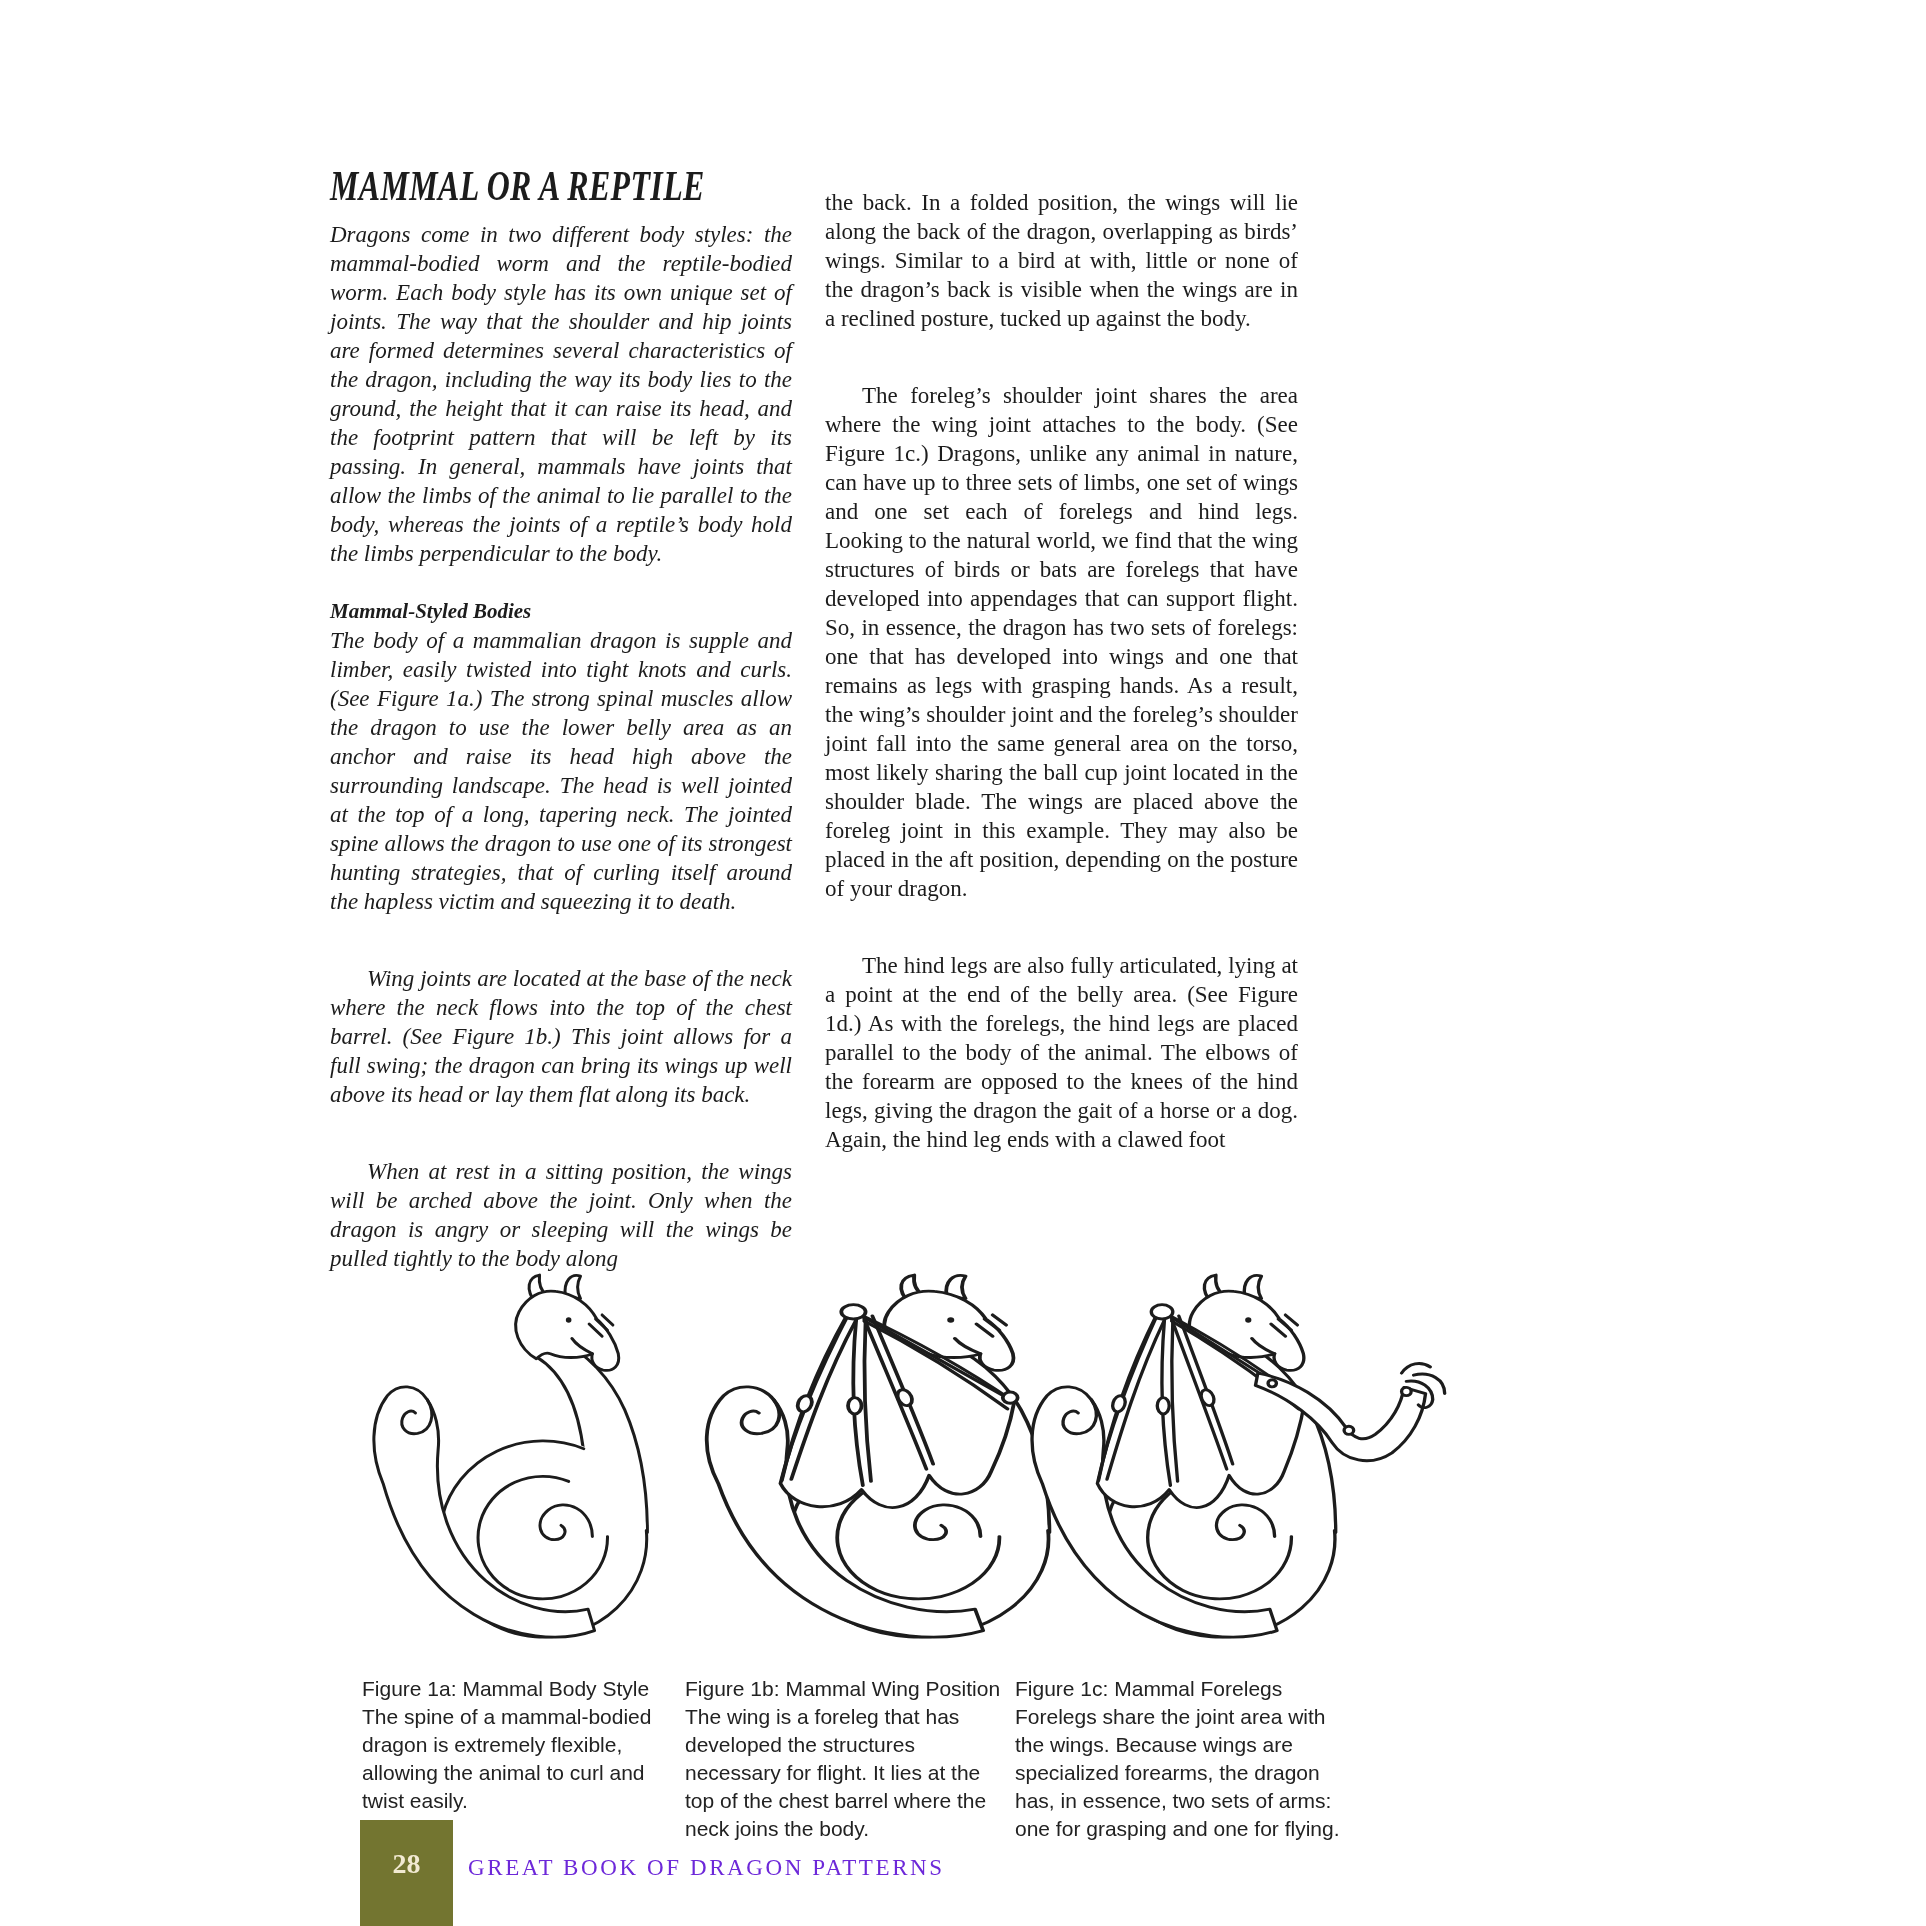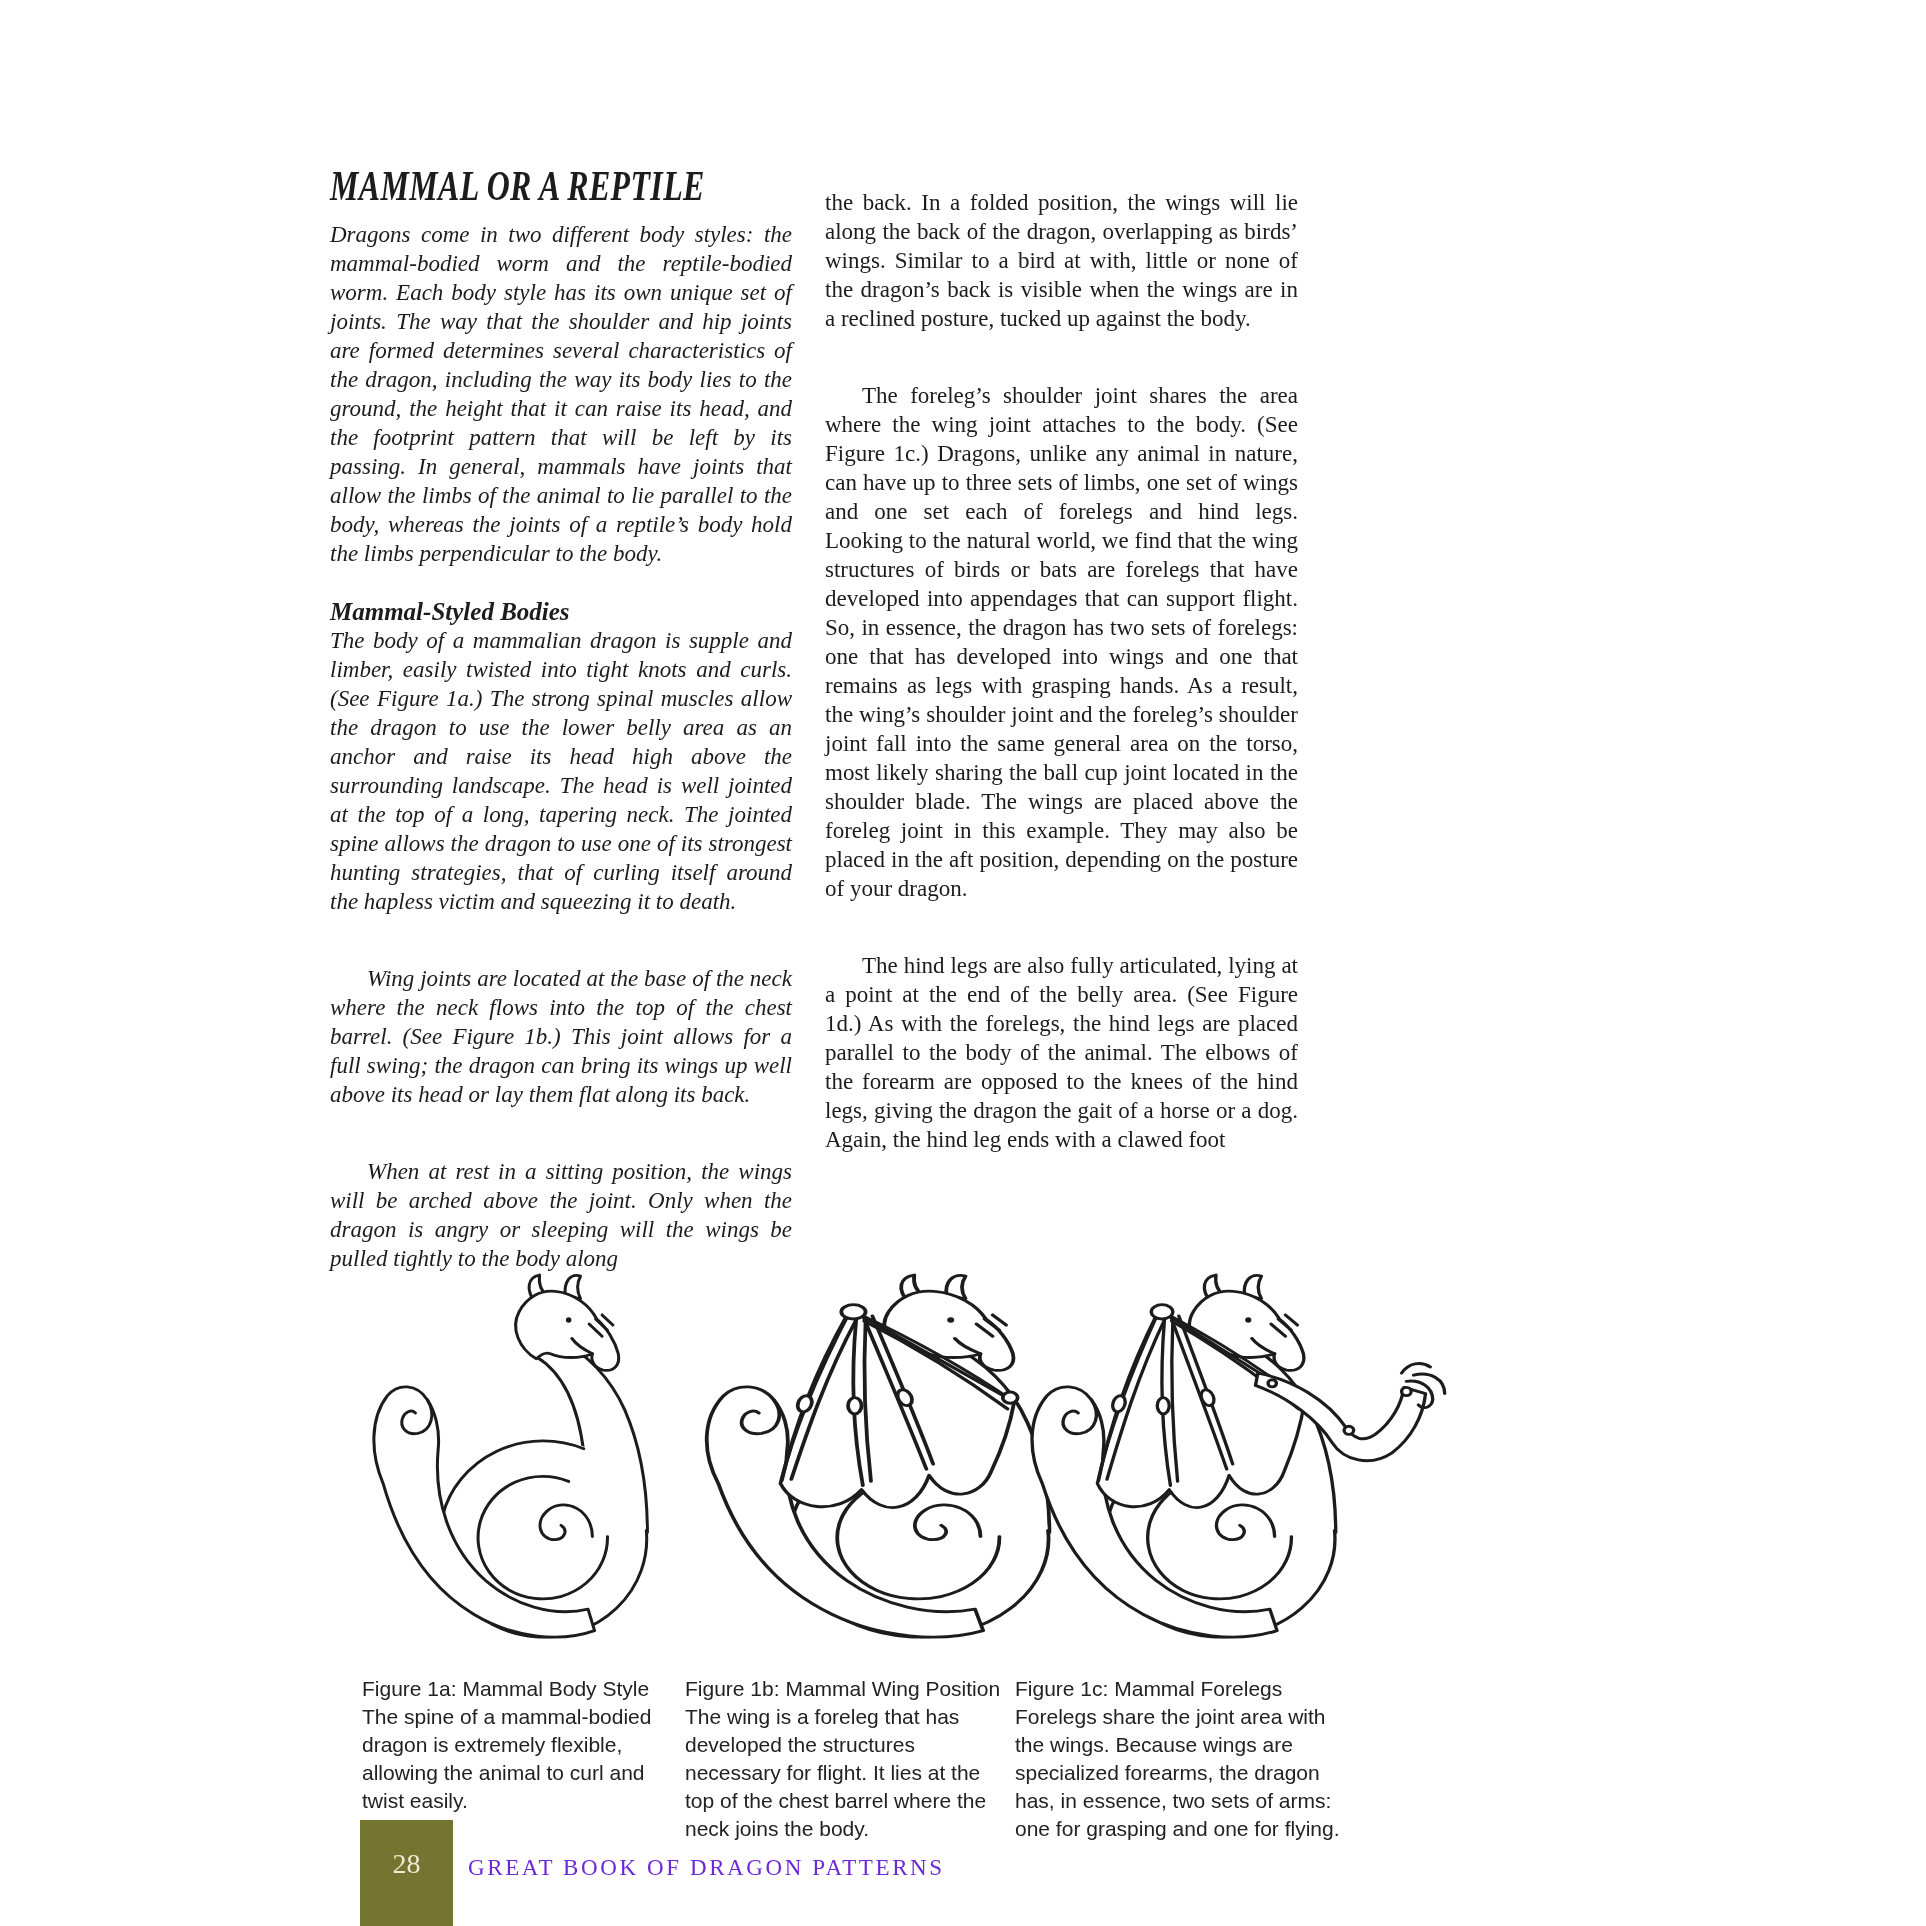--- a/index.html
+++ b/index.html
@@ -20,21 +20,21 @@
   .col-right{width:473px;padding-top:24px;}
   h1.page-heading{
     margin:0 0 12px 0;
     font-size:42px;font-weight:bold;line-height:44px;
     white-space:nowrap;
     transform:scaleX(0.76);transform-origin:0 50%;
     letter-spacing:0.5px;
   }
   h2.sub-heading{
     margin:29px 0 0 0;
-    font-size:25px;font-weight:bold;line-height:29px;
+    font-size:21px;font-weight:bold;line-height:29px;
   }
   .columns p{
     margin:0;
     font-size:23px;line-height:29px;
     text-align:justify;
     hyphens:auto;
   }
   .columns p.indent{text-indent:37px;margin-top:48px;}
   
   .fig{position:absolute;}
@@ -55,21 +55,21 @@
   .caption p{margin:0;font-size:21px;line-height:28px;text-align:left;}
   
   .page-num-block{
     position:absolute;left:360px;top:1820px;width:93px;height:107px;
     background:#737530;
     text-align:center;
   }
   .page-num{
     display:inline-block;margin-top:28px;
     font-family:"Liberation Serif", serif;
-    font-weight:normal;font-size:28px;color:#f2ead2;
+    font-weight:bold;font-size:28px;color:#f2ead2;
   }
   .book-title{
     position:absolute;left:468px;top:1855px;
     font-family:"Liberation Serif", serif;
     font-size:23px;letter-spacing:2.6px;color:#6d28d9;
     white-space:nowrap;
   }
 </style>
 </head>
 <body>

